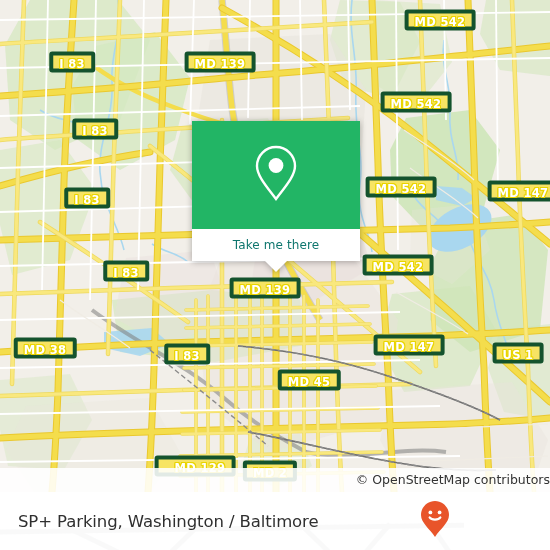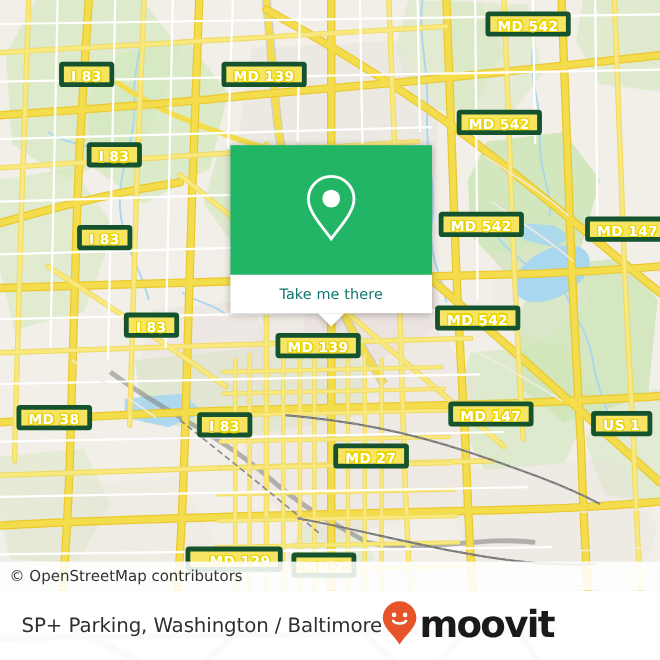--- a/index.html
+++ b/index.html
@@ -68,20 +68,21 @@
     width: 550px;
     height: 24px;
     background: rgba(255,255,255,0.88);
     color: #333333;
     font-family: "DejaVu Sans", sans-serif;
     font-size: 12.5px;
     line-height: 24px;
     padding-left: 8px;
     box-sizing: border-box;
     white-space: nowrap;
+    text-align: right;
   }
 
   
   #callout {
     position: absolute;
     left: 192px;
     top: 121px;
     width: 168px;
     filter: drop-shadow(0 1px 3px rgba(0,0,0,0.30));
   }
@@ -384,21 +385,21 @@
     <div class="shield" style="left:87px;  top:198px;">I 83</div>
     <div class="shield" style="left:401px; top:187px;">MD 542</div>
     <div class="shield" style="left:523px; top:191px;">MD 147</div>
     <div class="shield" style="left:398px; top:265px;">MD 542</div>
     <div class="shield" style="left:126px; top:271px;">I 83</div>
     <div class="shield" style="left:265px; top:288px;">MD 139</div>
     <div class="shield" style="left:518px; top:323px;margin-top:30px;">US 1</div>
     <div class="shield" style="left:45px;  top:348px;">MD 38</div>
     <div class="shield" style="left:409px; top:345px;">MD 147</div>
     <div class="shield" style="left:187px; top:354px;">I 83</div>
-    <div class="shield" style="left:309px; top:380px;">MD 27</div>
+    <div class="shield" style="left:309px; top:380px;">MD 45</div>
     <div class="shield" style="left:195px; top:466px;padding-left:16px;">MD 129</div>
     <div class="shield" style="left:270px; top:471px;">MD 2</div>
 
     <div id="callout">
       <div id="callout-top">
         <span>
           <svg width="46" height="58" viewBox="0 0 46 58" aria-hidden="true">
             <path d="M23 3 C12.5 3 4 11.5 4 22 C4 32 14 43 23 55 C32 43 42 32 42 22 C42 11.5 33.5 3 23 3 Z" fill="none" stroke="#ffffff" stroke-width="2.4"></path>
             <circle cx="23" cy="21.5" r="7.4" fill="#ffffff"></circle>
           </svg>
@@ -430,18 +431,17 @@
       <div id="footer-title">SP+ Parking, Washington / Baltimore</div>
       <div id="brand">
         <span>
           <svg width="30" height="38" viewBox="0 0 30 38" aria-hidden="true">
             <path d="M15 1 C7.3 1 1 7.3 1 15 C1 23 10 29 15 37 C20 29 29 23 29 15 C29 7.3 22.7 1 15 1 Z" fill="#e8542a"></path>
             <circle cx="10.4" cy="12.4" r="1.9" fill="#ffffff"></circle>
             <circle cx="19.6" cy="12.4" r="1.9" fill="#ffffff"></circle>
             <path d="M9.6 17.4 C11.6 20.4 18.4 20.4 20.4 17.4" fill="none" stroke="#ffffff" stroke-width="2.1" stroke-linecap="round"></path>
           </svg>
         </span>
-        <span id="brand-word">moovit</span>
       </div>
     </div>
   </div>
 
 </div>
 
 </body></html>

